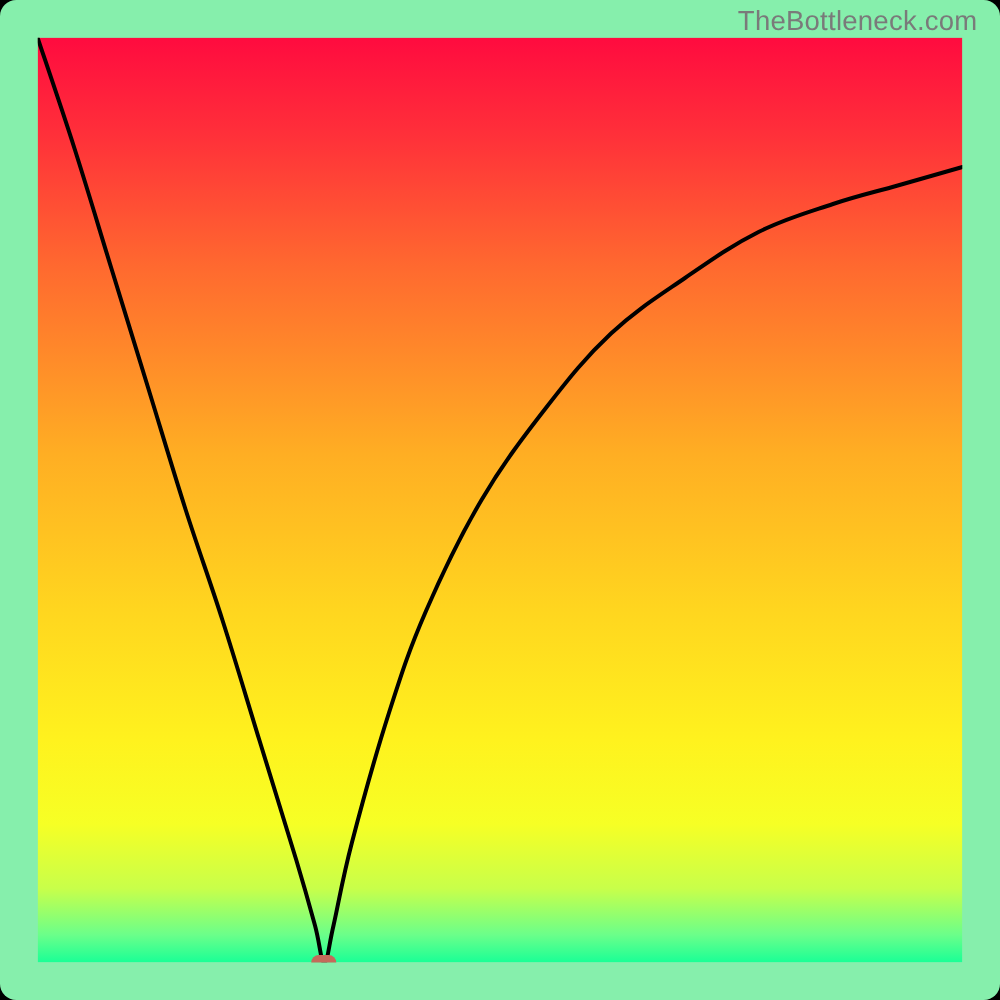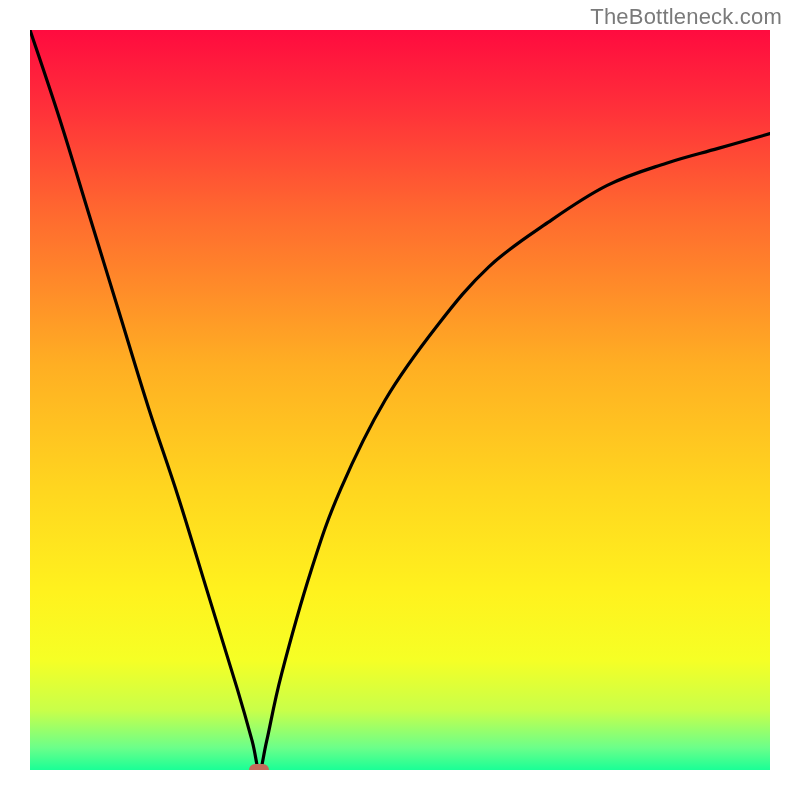--- a/index.html
+++ b/index.html
@@ -8,21 +8,22 @@
     width: 800px;
     height: 800px;
     overflow: hidden;
     background: #000;
     font-family: Arial, Helvetica, sans-serif;
   }
   .frame {
     position: relative;
     width: 800px;
     height: 800px;
-    background: #ffffff;
+    background: #86efac;
+    border-radius: 13px;
   }
   .plot-area {
     position: absolute;
     left: 30px;
     top: 30px;
     width: 740px;
     height: 740px;
     overflow: hidden;
   }
   .gradient {

